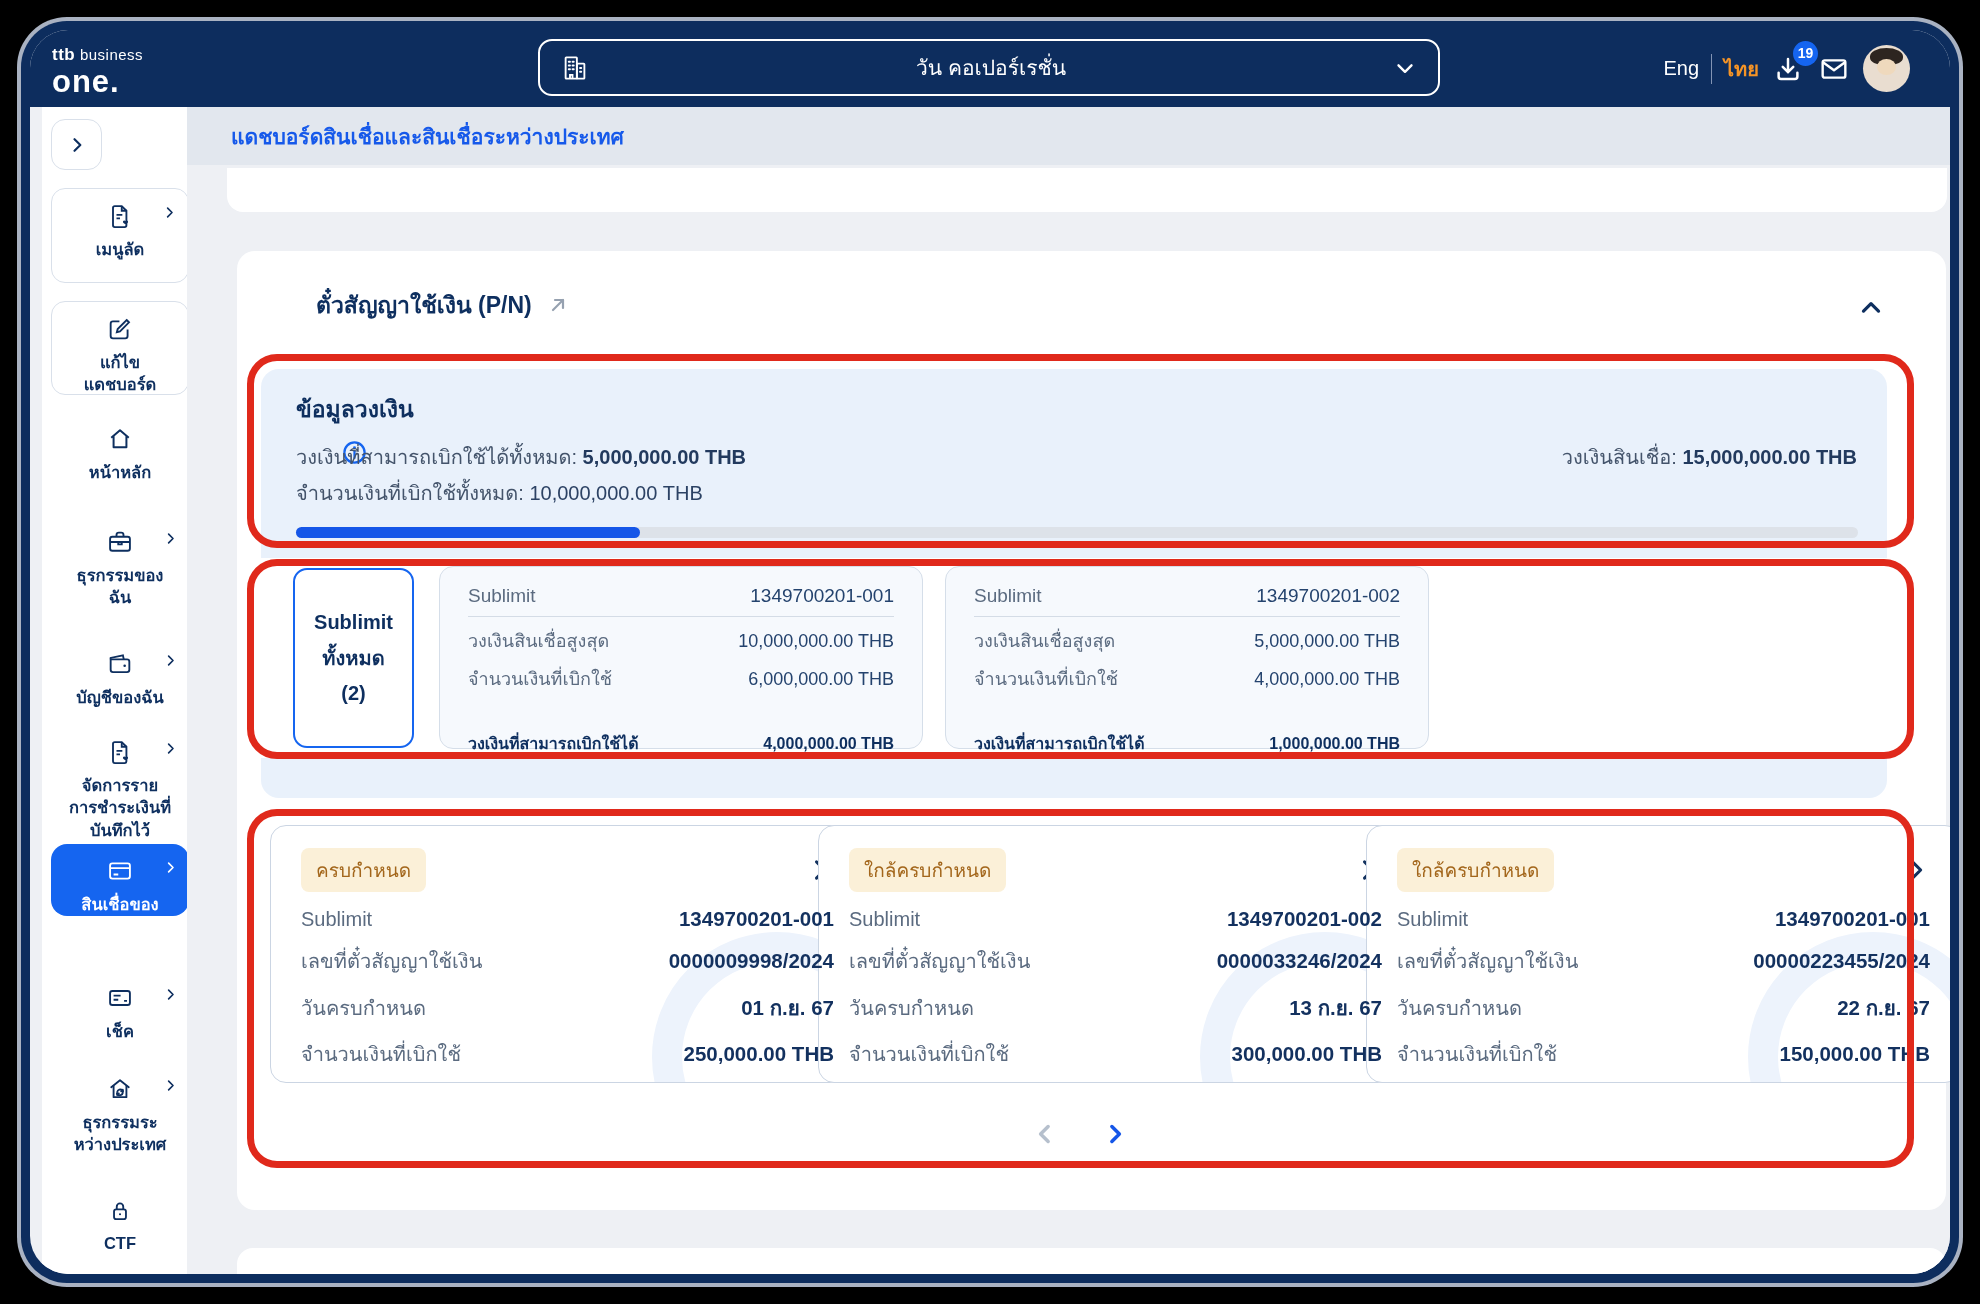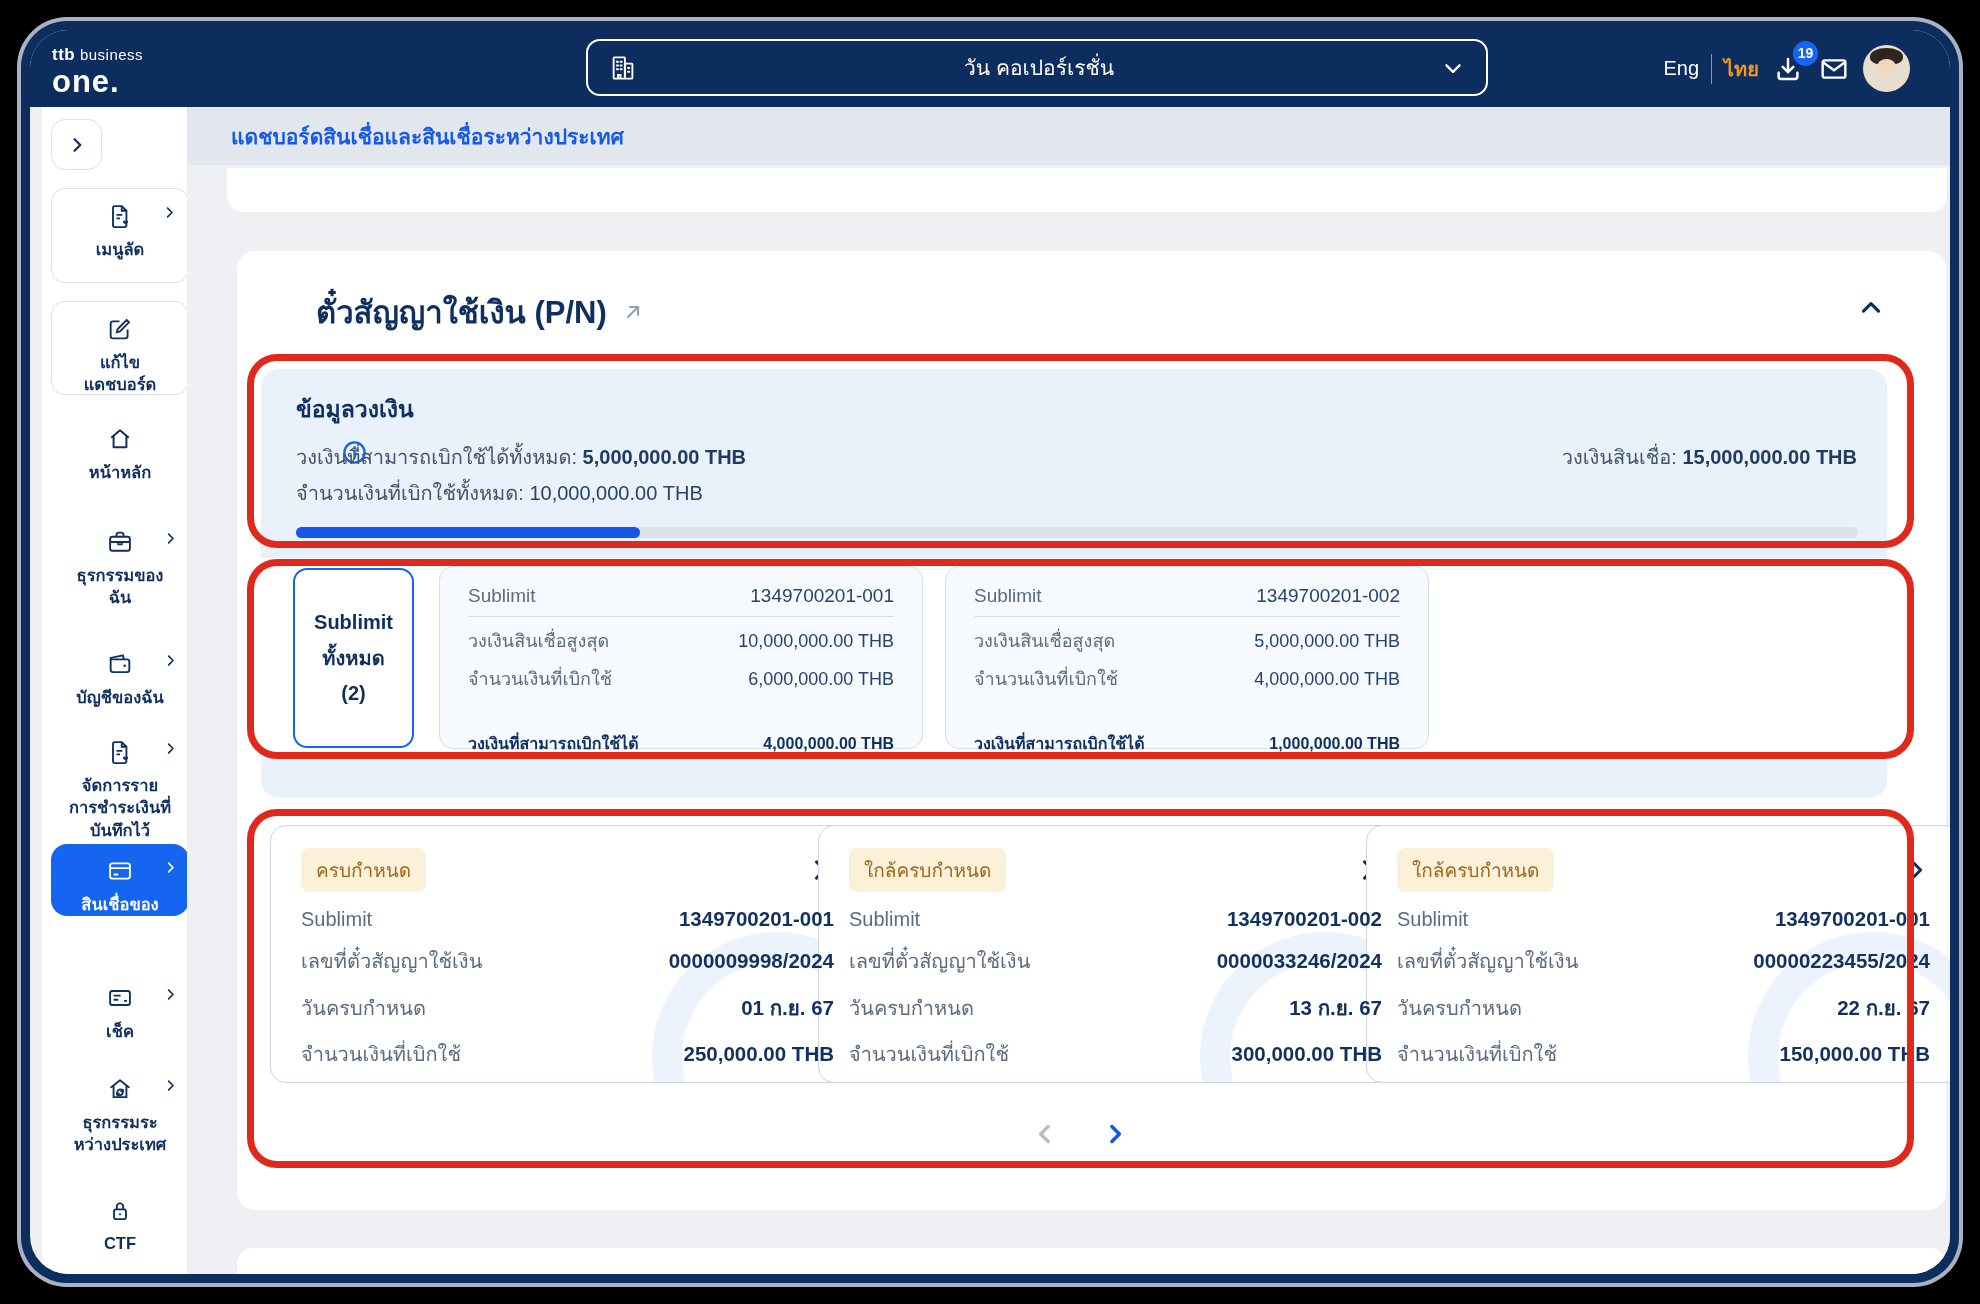--- a/index.html
+++ b/index.html
@@ -13,21 +13,21 @@
   .screen { position:absolute; inset:9px; border-radius:38px; overflow:hidden; background:#eef0f4; }
 
   
   .navbar { position:absolute; top:0; left:0; right:0; height:77px; background:#0d2d5e; color:#fff; }
   .logo { position:absolute; left:22px; top:16px; color:#fff; line-height:1; }
   .logo .l1 { font-size:15px; letter-spacing:.5px; }
   .logo .l1 b { font-weight:800; font-size:17px; }
   .logo .l2 { font-size:31px; font-weight:800; letter-spacing:1px; margin-top:3px; }
   .selector { position:absolute; left:508px; top:9px; width:902px; height:57px;
     border:2px solid #fff; border-radius:14px; display:flex; align-items:center;
-    padding:0 20px; cursor:pointer;margin-left:48px; }
+    padding:0 20px; cursor:pointer; }
   .selector .sel-val { flex:1; text-align:center; font-size:21px; }
   .nav-right { position:absolute; right:40px; top:0; height:77px; display:flex; align-items:center; gap:12px; }
   .lang { font-size:20px; cursor:pointer; }
   .lang.thai { color:#f59426; font-weight:700; }
   .lang-div { width:1px; height:30px; background:#8294b4; }
   .nav-ic { position:relative; width:34px; height:34px; display:flex; align-items:center; justify-content:center; cursor:pointer; }
   .badge { position:absolute; top:-11px; right:-13px; min-width:25px; height:25px; border-radius:13px;
     background:#1565f0; color:#fff; font-size:14px; font-weight:700; display:flex; align-items:center; justify-content:center; }
   .avatar { width:47px; height:47px; border-radius:50%; background:#e9ddd0; position:relative; overflow:hidden; cursor:pointer; }
   .avatar::before { content:""; position:absolute; top:3px; left:7px; right:7px; height:17px;
@@ -51,21 +51,21 @@
   
   .crumb-bar { position:absolute; left:157px; top:77px; right:0; height:58px; background:#e2e7ee;
     display:flex; align-items:center; padding-left:44px; }
   .crumb { color:#1659ea; font-size:21px; font-weight:700; }
   .content { position:absolute; left:157px; top:135px; right:0; bottom:0; background:#eef0f4; overflow:hidden; }
   .partial-top { position:absolute; left:40px; top:3px; width:1720px; height:44px; background:#fff; border-radius:0 0 16px 16px; }
   .partial-bottom { position:absolute; left:50px; top:1083px; width:1709px; height:80px; background:#fff; border-radius:16px 16px 0 0; }
 
   .main-card { position:absolute; left:50px; top:86px; width:1709px; height:959px; background:#fff; border-radius:18px; }
   .pn-title-row { position:absolute; left:79px; top:36px; display:flex; align-items:center; gap:14px; }
-  .pn-title { color:#0e2f5f; font-size:31px; font-weight:800; }
+  .pn-title { color:#0e2f5f; font-size:23px; font-weight:800; }
   .collapse-chev { position:absolute; right:60px; top:42px; cursor:pointer; }
 
   
   .limit-panel { position:absolute; left:24px; top:118px; width:1626px; height:429px;
     background:#e9f1fb; border-radius:18px; }
   .lp-title-row { position:absolute; left:35px; top:22px; display:flex; align-items:center; gap:12px;flex-direction:column; }
   .lp-title { color:#0e2f5f; font-size:23px; font-weight:700; }
   .lp-line { position:absolute; left:35px; font-size:20px; color:#44546b; }
   .lp-line b { color:#223a5e; font-weight:700; }
   .lp-line.l1 { top:72px; }

